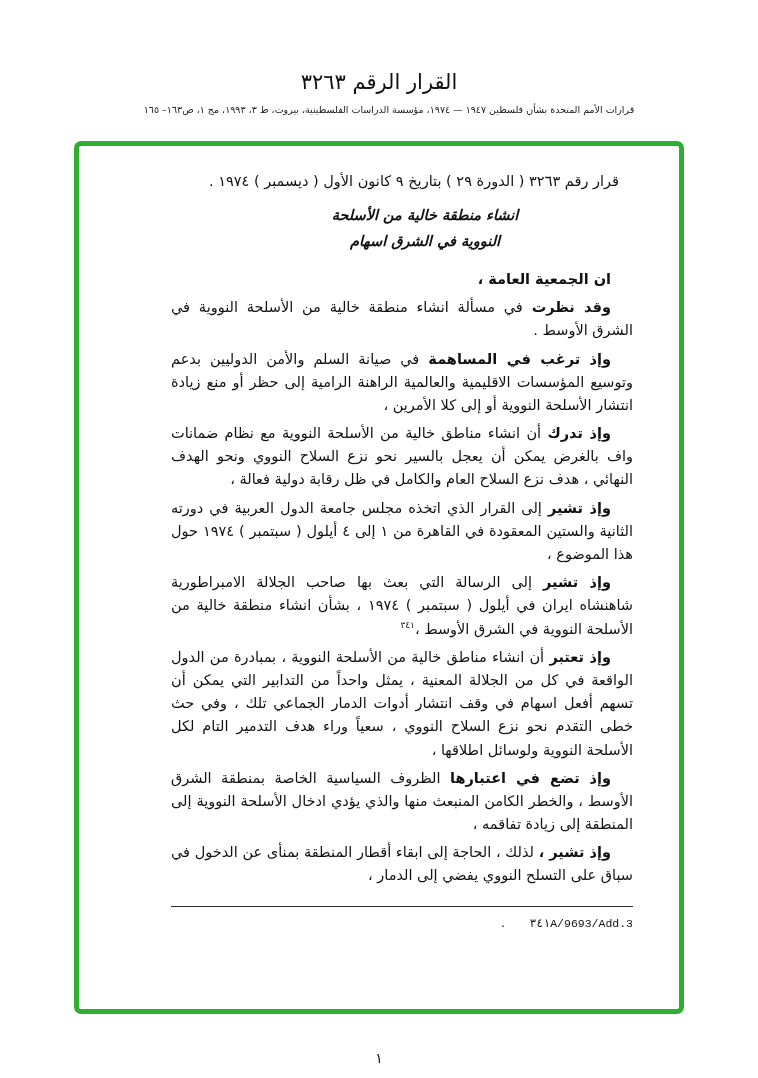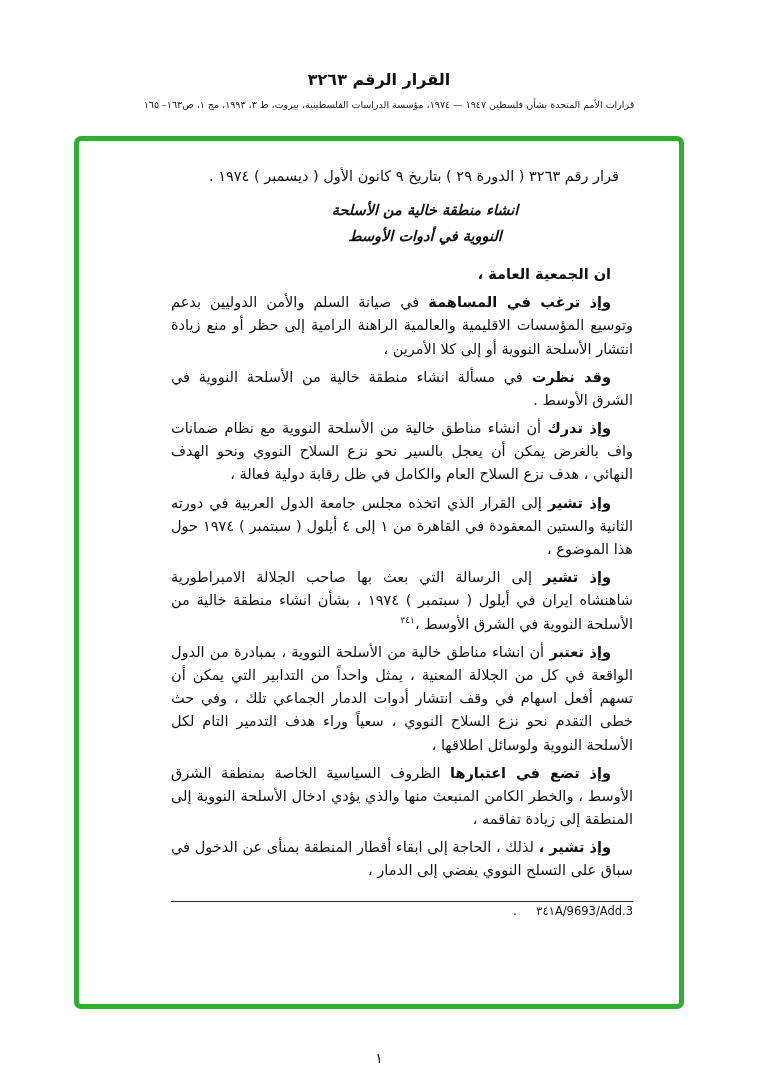--- a/index.html
+++ b/index.html
@@ -13,22 +13,22 @@
   }
   .page {
     position: relative;
     width: 758px;
     height: 1078px;
     direction: rtl;
     overflow: hidden;
   }
   .doc-header { text-align: center; padding-top: 70px; }
   .doc-title {
-    font-size: 16px;
-    font-weight: bold;
+    font-size: 21px;
+    font-weight: normal;
     margin: 0 0 10px 0;
     letter-spacing: .5px;
   }
   .citation {
     font-size: 9.5px;
     color: #1a1a1a;
     white-space: nowrap;
     padding-left: 20px;
   }
   .green-box {
@@ -59,24 +59,26 @@
   .para { margin: 0 0 5px 0; text-indent: 22px; }
   .para.opening { }
   .para b { font-weight: bold; }
   .fn-mark {
     font-size: 9px;
     vertical-align: super;
     line-height: 0;
   }
   .footnote {
     margin-top: 18px;
+    padding-top: 8px;
     border-top: 1px solid #2a2a2a;
     font-size: 11.5px;
     text-align: right;
     direction: rtl;
+    font-family: Liberation Mono, monospace;
   }
   .fn-ref { margin-left: 16px; }
   .page-number {
     position: absolute;
     bottom: 12px;
     left: 0;
     right: 0;
     text-align: center;
     font-size: 14px;
   }
@@ -89,27 +91,27 @@
   <header class="doc-header">
     <h1 class="doc-title">القرار الرقم ٣٢٦٣</h1>
     <div class="citation">قرارات الأمم المتحدة بشأن فلسطين ١٩٤٧ — ١٩٧٤، مؤسسة الدراسات الفلسطينية، بيروت، ط ٣، ١٩٩٣، مج ١، ص١٦٣– ١٦٥</div>
   </header>
 
   <div class="green-box" style="border-color: rgb(47, 174, 47);">
     <div class="doc-body">
 
       <p class="res-heading">قرار رقم ٣٢٦٣ ( الدورة ٢٩ ) بتاريخ ٩ كانون الأول ( ديسمبر ) ١٩٧٤ .</p>
 
-      <h2 class="subject"><span>انشاء منطقة خالية من الأسلحة</span><br><span>النووية في أدوات الأوسط</span></h2>
+      <h2 class="subject"><span>انشاء منطقة خالية من الأسلحة</span><br><span>النووية في الشرق اسهام</span></h2>
 
       <p class="para opening"><b>ان الجمعية العامة ،</b><span></span></p>
 
+      <p class="para"><b>وقد نظرت</b><span> في مسألة انشاء منطقة خالية من الأسلحة النووية في الشرق الأوسط .</span></p>
+
       <p class="para"><b>وإذ ترغب في المساهمة</b><span> في صيانة السلم والأمن الدوليين بدعم وتوسيع المؤسسات الاقليمية والعالمية الراهنة الرامية إلى حظر أو منع زيادة انتشار الأسلحة النووية أو إلى كلا الأمرين ،</span></p>
-
-      <p class="para"><b>وقد نظرت</b><span> في مسألة انشاء منطقة خالية من الأسلحة النووية في الشرق الأوسط .</span></p>
 
       <p class="para"><b>وإذ تدرك</b><span> أن انشاء مناطق خالية من الأسلحة النووية مع نظام ضمانات واف بالغرض يمكن أن يعجل بالسير نحو نزع السلاح النووي ونحو الهدف النهائي ، هدف نزع السلاح العام والكامل في ظل رقابة دولية فعالة ،</span></p>
 
       <p class="para"><b>وإذ تشير</b><span> إلى القرار الذي اتخذه مجلس جامعة الدول العربية في دورته الثانية والستين المعقودة في القاهرة من ١ إلى ٤ أيلول ( سبتمبر ) ١٩٧٤ حول هذا الموضوع ،</span></p>
 
       <p class="para"><b>وإذ تشير</b><span> إلى الرسالة التي بعث بها صاحب الجلالة الامبراطورية شاهنشاه ايران في أيلول ( سبتمبر ) ١٩٧٤ ، بشأن انشاء منطقة خالية من الأسلحة النووية في الشرق الأوسط ،</span><span class="fn-mark">٣٤١</span></p>
 
       <p class="para"><b>وإذ تعتبر</b><span> أن انشاء مناطق خالية من الأسلحة النووية ، بمبادرة من الدول الواقعة في كل من الجلالة المعنية ، يمثل واحداً من التدابير التي يمكن أن تسهم أفعل اسهام في وقف انتشار أدوات الدمار الجماعي تلك ، وفي حث خطى التقدم نحو نزع السلاح النووي ، سعياً وراء هدف التدمير التام لكل الأسلحة النووية ولوسائل اطلاقها ،</span></p>
 
       <p class="para"><b>وإذ تضع في اعتبارها</b><span> الظروف السياسية الخاصة بمنطقة الشرق الأوسط ، والخطر الكامن المنبعث منها والذي يؤدي ادخال الأسلحة النووية إلى المنطقة إلى زيادة تفاقمه ،</span></p>

